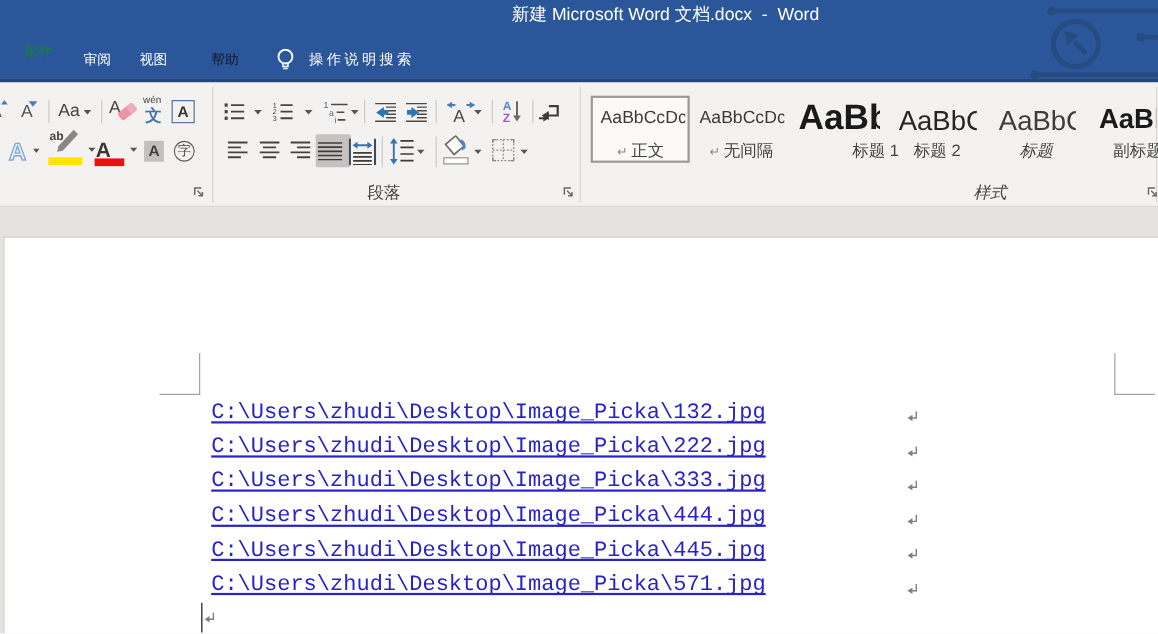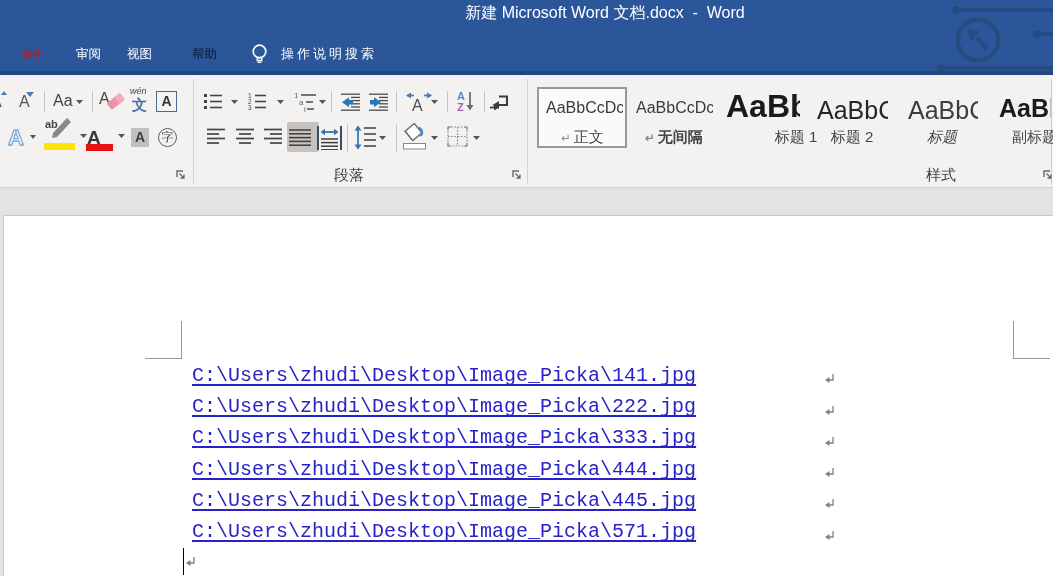--- a/index.html
+++ b/index.html
@@ -22,40 +22,40 @@
     <circle cx="137" cy="34" r="4" fill="#254b80" stroke="none"></circle>
     <line x1="44" y1="68" x2="153" y2="68" stroke-width="4"></line>
     <circle cx="41" cy="68" r="4" fill="#254b80" stroke="none"></circle>
     <path d="M 87 49 L 77 38" stroke-width="4.5"></path>
     <path d="M 67 28 L 80 31.5 L 70.5 41 Z" fill="#254b80" stroke="none"></path>
   </g>
 </svg>
 
 <div class="abs" style="left:605px;top:3px;transform:translateX(-50%);color:#fff;font-size:16px;white-space:pre;">新建 Microsoft Word 文档.docx  -  Word</div>
 
-<div class="abs" style="left:22px;top:48px;color:#b91c1c;font-size:10px;">邮件</div>
+<div class="abs" style="left:22px;top:38px;color:#15803d;font-size:13px;">邮件</div>
 <div class="abs" style="left:76px;top:46px;color:#fff;font-size:12.5px;">审阅</div>
 <div class="abs" style="left:127px;top:46px;color:#fff;font-size:12.5px;">视图</div>
 <div class="abs" style="left:192px;top:46px;color:#0f172a;font-size:12.5px;">帮助</div>
 
 <svg class="abs" style="left:251px;top:44px;" width="18" height="20" viewBox="0 0 18 20">
   <circle cx="8.5" cy="7.5" r="6.3" fill="none" stroke="#f5f8fc" stroke-width="1.7"></circle>
   <path d="M 6.2 13.5 L 10.8 13.5 L 10.8 16.5 L 6.2 16.5 Z" fill="none" stroke="#f5f8fc" stroke-width="1.4"></path>
   <line x1="6.5" y1="18.3" x2="10.5" y2="18.3" stroke="#f5f8fc" stroke-width="1.4"></line>
 </svg>
 <div class="abs" style="left:281px;top:45px;color:#fff;font-size:13px;letter-spacing:3px;">操作说明搜索</div>
 
 <div class="abs" style="left:0;top:75px;width:1053px;height:113px;background:#f3f2f1;border-bottom:1px solid #d5d3d1;"></div>
 
 <div class="abs" style="left:193px;top:79px;width:1px;height:105px;background:#d4d2d0;"></div>
 <div class="abs" style="left:527px;top:79px;width:1px;height:105px;background:#d4d2d0;"></div>
 <div class="abs" style="left:1051px;top:79px;width:1px;height:105px;background:#d4d2d0;"></div>
 
 <div class="abs" style="left:349px;top:166px;transform:translateX(-50%);font-size:15px;color:#46433f;">段落</div>
-<div class="abs" style="left:941px;top:166px;transform:translateX(-50%);font-size:15px;color:#46433f;">样式</div>
+<div class="abs" style="left:900px;top:166px;transform:translateX(-50%);font-size:15px;color:#46433f;font-style:italic;">样式</div>
 
 <svg class="abs" style="left:176px;top:170px;" width="11" height="11" viewBox="0 0 11 11">
   <path d="M1 7 L1 1 L7 1" stroke="#6a6866" stroke-width="1.4" fill="none"></path>
   <path d="M3.5 3.5 L8 8 M8 4.5 L8 8 L4.5 8" stroke="#6a6866" stroke-width="1.3" fill="none"></path>
 </svg>
 <svg class="abs" style="left:512px;top:170px;" width="11" height="11" viewBox="0 0 11 11">
   <path d="M1 7 L1 1 L7 1" stroke="#6a6866" stroke-width="1.4" fill="none"></path>
   <path d="M3.5 3.5 L8 8 M8 4.5 L8 8 L4.5 8" stroke="#6a6866" stroke-width="1.3" fill="none"></path>
 </svg>
 <svg class="abs" style="left:1043px;top:170px;" width="11" height="11" viewBox="0 0 11 11">
@@ -75,21 +75,21 @@
       <path d="M0 0 L7 0 L3.5 4 Z" fill="#555"></path>
     </svg>
   <div class="abs" style="left:92px;top:91px;width:1px;height:21px;background:#c8c6c4;"></div>
   <div class="abs" style="left:99px;top:90px;font-size:16px;color:#444;">A</div>
   <svg class="abs" style="left:105px;top:91px;" width="22" height="20" viewBox="0 0 22 20">
     <g transform="rotate(-38 11 10)">
       <rect x="2" y="6" width="17" height="8.5" rx="2" fill="#ec93a6"></rect>
       <rect x="12" y="6" width="7" height="8.5" rx="2" fill="#f0aebc"></rect>
     </g>
   </svg>
-  <div class="abs" style="left:130px;top:86px;font-size:9px;color:#444;font-style:italic;">wén</div>
+  <div class="abs" style="left:130px;top:86px;font-size:9px;color:#444;">wén</div>
   <div class="abs" style="left:132px;top:96px;font-size:15px;color:#4470ae;font-weight:bold;">文</div>
   <div class="abs" style="left:156px;top:91px;width:21px;height:21px;border:1.5px solid #4a6a92;color:#333;font-size:14px;font-weight:bold;text-align:center;line-height:18px;">A</div>
 
   <svg class="abs" style="left:4px;top:125px;" width="24" height="24" viewBox="0 0 24 24">
     <text x="12" y="20" font-family="Liberation Sans" font-size="22" font-weight="bold" text-anchor="middle" fill="#f5f9fd" stroke="#7fa8d7" stroke-width="1.3">A</text>
   </svg>
   <svg class="abs" style="left:30px;top:135px;" width="7" height="5" viewBox="0 0 7 5">
       <path d="M0 0 L6 0 L3 4 Z" fill="#555"></path>
     </svg>
   <div class="abs" style="left:45px;top:118px;font-size:11px;font-weight:bold;color:#444;">ab</div>
@@ -294,21 +294,21 @@
     </svg>
 </div>
 
 <div id="styles">
 
   <div class="abs" style="left:537px;top:87px;width:90px;height:61px;border:2px solid #9b9997;background:#fbfaf9;"></div>
   <div class="abs" style="left:546px;top:99px;width:77px;overflow:hidden;font-size:16px;color:#3a3a3a;white-space:nowrap;">AaBbCcDc</div>
   <div class="abs" style="left:561px;top:128px;font-size:15px;color:#444;white-space:nowrap;"><span style="font-size:11.5px;color:#888;">↵ </span>正文</div>
 
   <div class="abs" style="left:636px;top:99px;width:77px;overflow:hidden;font-size:16px;color:#3a3a3a;white-space:nowrap;">AaBbCcDc</div>
-  <div class="abs" style="left:645px;top:128px;font-size:15px;color:#444;white-space:nowrap;font-weight:bold;"><span style="font-size:11.5px;color:#888;">↵ </span>无间隔</div>
+  <div class="abs" style="left:645px;top:128px;font-size:15px;color:#444;white-space:nowrap;"><span style="font-size:11.5px;color:#888;">↵ </span>无间隔</div>
 
   <div class="abs" style="left:726px;top:88px;width:74px;height:38px;overflow:hidden;font-size:32px;font-weight:bold;color:#1a1a1a;white-space:nowrap;">AaBbC</div>
   <div class="abs" style="left:764px;top:128px;transform:translateX(-50%);font-size:15px;color:#444;white-space:nowrap;margin-left:32px;">标题 1</div>
 
   <div class="abs" style="left:817px;top:96px;width:71px;overflow:hidden;font-size:25px;color:#262626;white-space:nowrap;">AaBbC</div>
   <div class="abs" style="left:852px;top:128px;transform:translateX(-50%);font-size:15px;color:#444;white-space:nowrap;">标题 2</div>
 
   <div class="abs" style="left:908px;top:96px;width:70px;overflow:hidden;font-size:25px;color:#3d3d3d;white-space:nowrap;">AaBbC</div>
   <div class="abs" style="left:942px;top:128px;transform:translateX(-50%);font-size:15px;color:#444;white-space:nowrap;font-style:italic;">标题</div>
 
@@ -317,21 +317,21 @@
 </div>
 
 <div class="abs" style="left:0;top:188px;width:1053px;height:388px;background:#e5e3e2;"></div>
 <div class="abs" style="left:3px;top:215px;width:1050px;height:361px;background:#fff;border-top:1px solid #c9c7c5;border-left:1px solid #c9c7c5;"></div>
 
 <div class="abs" style="left:181px;top:321px;width:1px;height:38px;background:#9a9894;"></div>
 <div class="abs" style="left:145px;top:358px;width:37px;height:1px;background:#9a9894;"></div>
 <div class="abs" style="left:1013px;top:321px;width:1px;height:38px;background:#9a9894;"></div>
 <div class="abs" style="left:1013px;top:358px;width:37px;height:1px;background:#9a9894;"></div>
 
-<div id="doctext" class="abs" style="left:192px;top:360px;font-family:'Liberation Mono',monospace;font-size:20px;line-height:31.2px;color:#2823c8;white-space:pre;text-decoration-thickness:2px;text-underline-offset:3px;text-decoration-skip-ink:none;"><u>C:\Users\zhudi\Desktop\Image_Picka\141.jpg</u>
+<div id="doctext" class="abs" style="left:192px;top:360px;font-family:'Liberation Mono',monospace;font-size:20px;line-height:31.2px;color:#2823c8;white-space:pre;text-decoration-thickness:2px;text-underline-offset:3px;text-decoration-skip-ink:none;"><u>C:\Users\zhudi\Desktop\Image_Picka\132.jpg</u>
 <u>C:\Users\zhudi\Desktop\Image_Picka\222.jpg</u>
 <u>C:\Users\zhudi\Desktop\Image_Picka\333.jpg</u>
 <u>C:\Users\zhudi\Desktop\Image_Picka\444.jpg</u>
 <u>C:\Users\zhudi\Desktop\Image_Picka\445.jpg</u>
 <u>C:\Users\zhudi\Desktop\Image_Picka\571.jpg</u>
 </div>
 
 <div id="pilcrows">
   <svg class="abs" style="left:825px;top:373px;" width="10" height="11" viewBox="0 0 10 11">
       <path d="M8 1 L8 7 L3 7" stroke="#808080" stroke-width="1.3" fill="none"></path>

